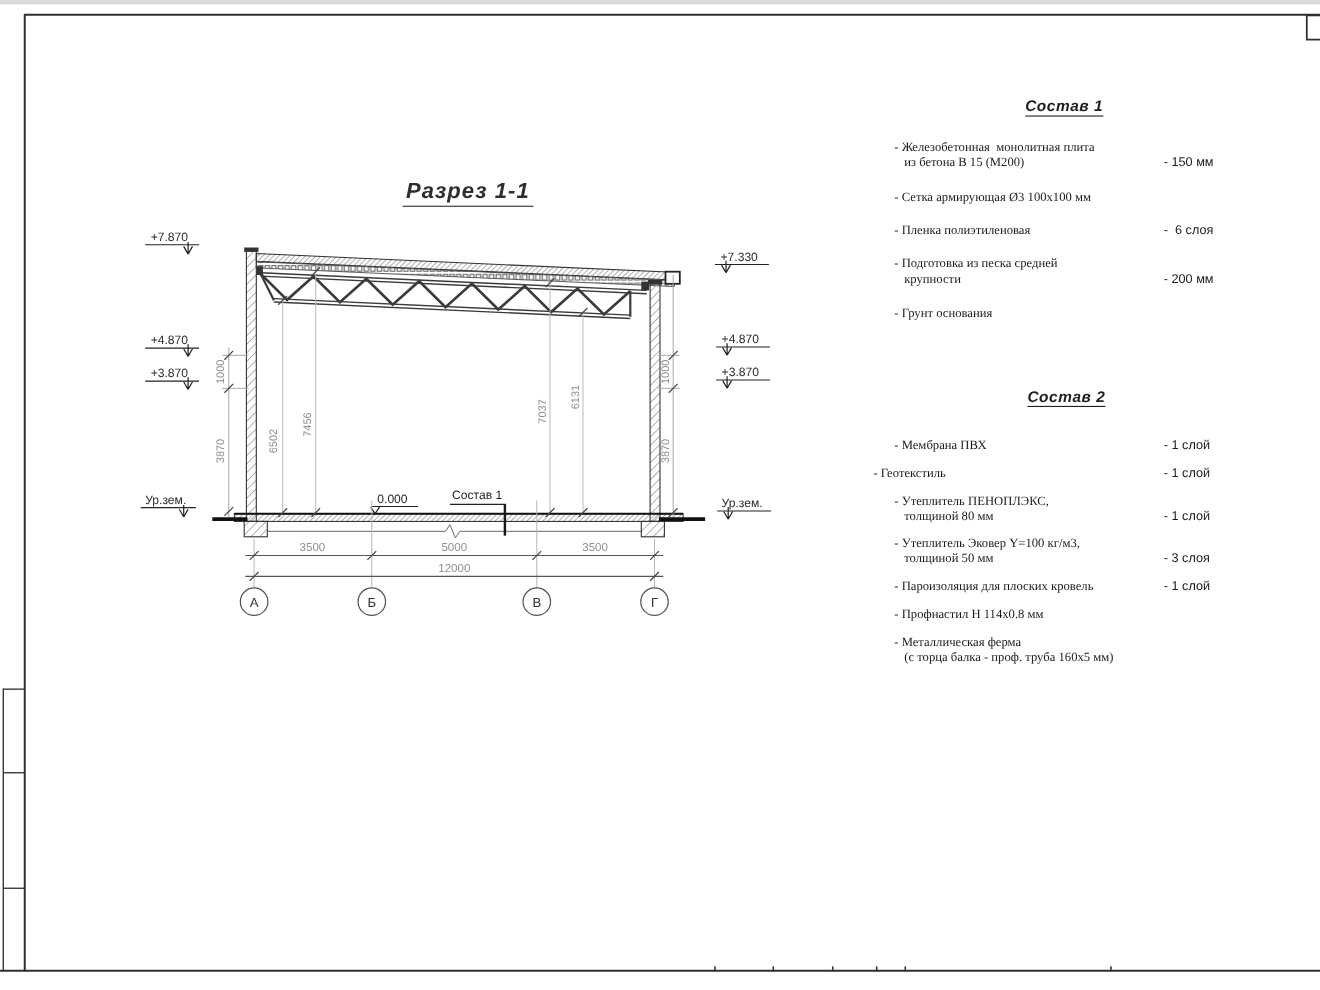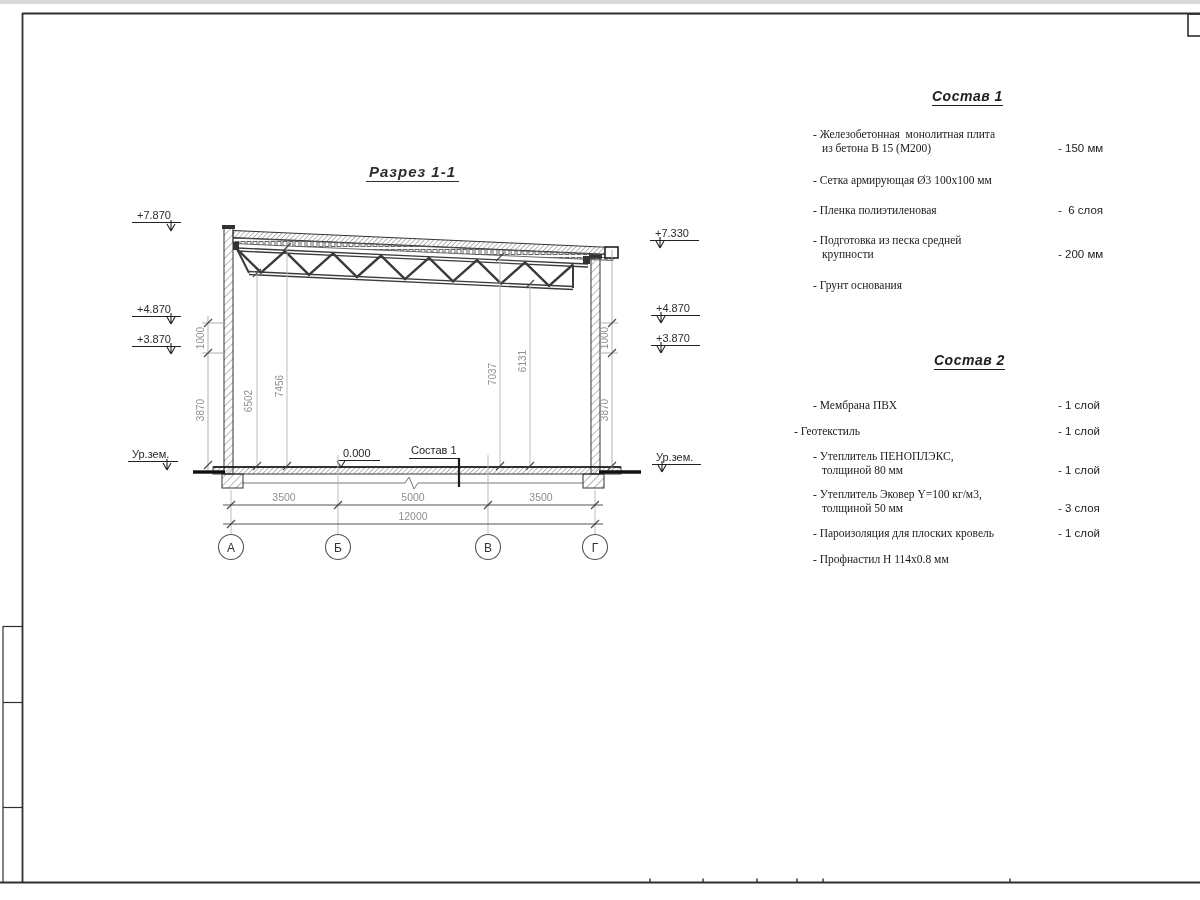--- a/index.html
+++ b/index.html
@@ -1,19 +1,19 @@
 <!DOCTYPE html>
 <html><head>
 <meta charset="utf-8">
 <style>
   html,body{margin:0;padding:0;background:#fff;}
   .sheet{position:relative;width:1200px;height:900px;background:#ffffff;overflow:hidden;
          font-family:"Liberation Sans",sans-serif;}
   .scan-top{position:absolute;left:0;top:0;width:1200px;height:4px;background:#d9d9d9;}
-  .sec-title{position:absolute;left:366px;top:163px;font-size:15px;font-style:italic;font-weight:bold;
+  .sec-title{position:absolute;left:366px;top:163px;font-size:20px;font-style:italic;font-weight:bold;
              color:#2e2e2e;border-bottom:1.2px solid #2e2e2e;padding:0 3px 1px 3px;letter-spacing:1px;}
   .stitle{position:absolute;font-size:14px;font-style:italic;font-weight:bold;color:#1e1e1e;
           border-bottom:1.1px solid #1e1e1e;padding-bottom:1px;letter-spacing:0.5px;}
   .item{position:absolute;font-size:11.5px;line-height:14px;color:#1b1b1b;white-space:pre-wrap;
         padding-left:9px;text-indent:-9px;font-family:Liberation Serif, serif;}
   .val{position:absolute;font-size:11.5px;line-height:14px;color:#1b1b1b;white-space:pre;}
   svg text{font-family:"Liberation Sans",sans-serif;}
   .lvl{font-size:11px;fill:#2b2b2b;}
   .dimt{font-size:10px;fill:#8f8f8f;}
   .dimb{font-size:10.5px;fill:#8f8f8f;}
@@ -246,13 +246,15 @@
   <div class="val" style="left:1058px;top:424px">- 1 слой</div>
   <div class="item" style="left:813px;top:449px">- Утеплитель ПЕНОПЛЭКС,
 толщиной 80 мм</div>
   <div class="val" style="left:1058px;top:463px">- 1 слой</div>
   <div class="item" style="left:813px;top:487px">- Утеплитель Эковер Y=100 кг/м3,
 толщиной 50 мм</div>
   <div class="val" style="left:1058px;top:501px">- 3 слоя</div>
   <div class="item" style="left:813px;top:526px">- Пароизоляция для плоских кровель</div>
   <div class="val" style="left:1058px;top:526px">- 1 слой</div>
   <div class="item" style="left:813px;top:552px">- Профнастил Н 114х0.8 мм</div>
+  <div class="item" style="left:813px;top:577px">- Металлическая ферма
+(с торца балка - проф. труба 160х5 мм)</div>
 </div>
 
 </body></html>

